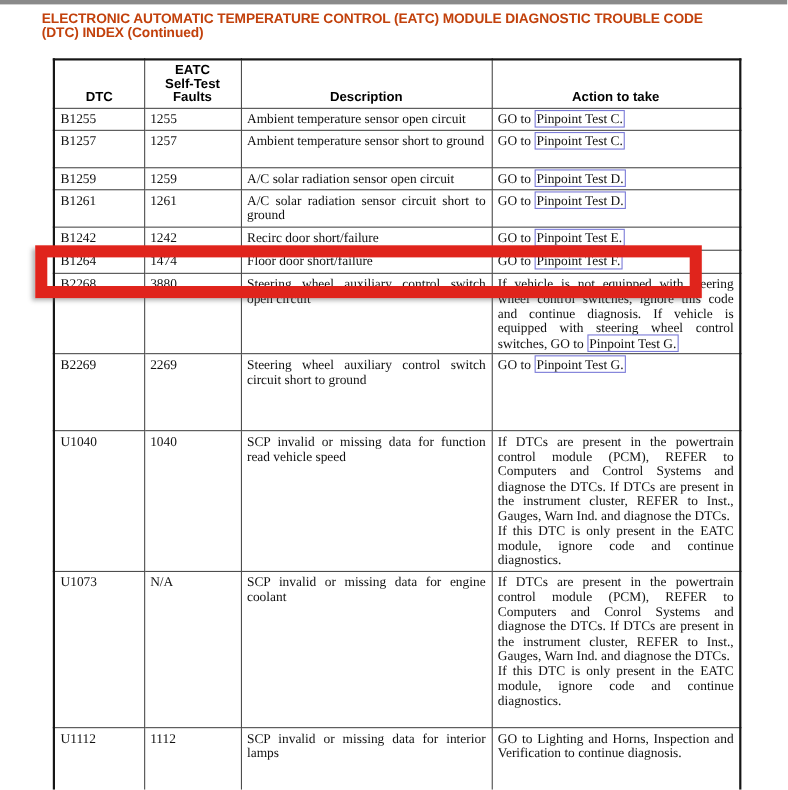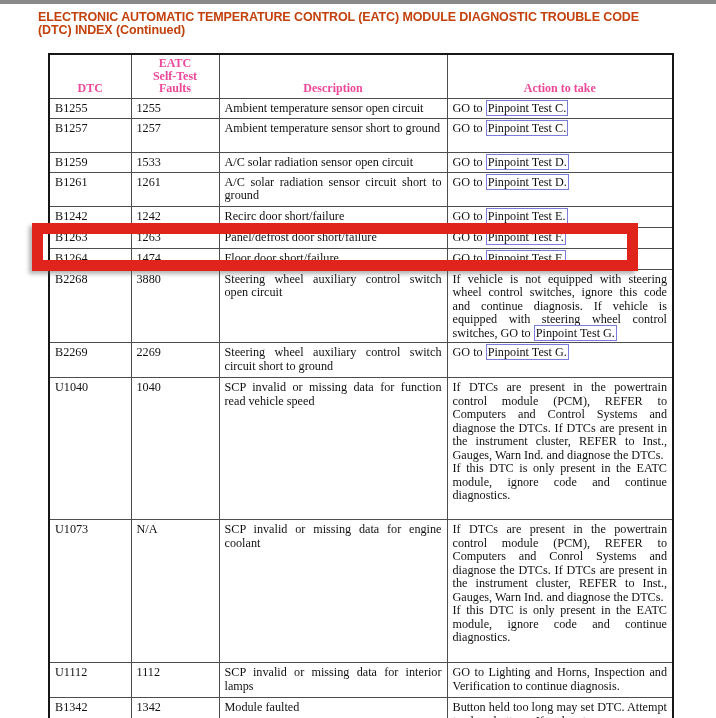--- a/index.html
+++ b/index.html
@@ -27,24 +27,24 @@
     border-collapse:collapse;
     table-layout:fixed;
     font-size:12.2px;line-height:13.5px;
   }
   table.dtc, table.dtc th, table.dtc td{
     border:1px solid #4d4d4d;
   }
   table.dtc{border:2px solid #161616;}
   table.dtc thead tr{height:39px;}
   table.dtc th{
-    font-family:Liberation Serif, serif;
+    font-family:Liberation Sans, sans-serif;
     font-weight:bold;font-size:12px;line-height:12.5px;
     vertical-align:bottom;text-align:center;
-    padding:2px 2px 3px 2px;color:#ec4899;background:#fff;
+    padding:2px 2px 3px 2px;color:#000000;background:#fff;
   }
   table.dtc td{
     vertical-align:top;
     padding:3px 5px 2px 5px;
     background:#fff;
   }
   td.c-dtc, td.c-fault{text-align:left;padding-left:2px;padding-right:2px;}
   td.c-desc{text-align:justify;padding-left:7px;}
   td.c-action{text-align:justify;padding-left:5px;}
   .linkbox{
@@ -115,41 +115,35 @@
           <td class="c-action"><span>GO to </span><span class="linkbox">Pinpoint Test C.</span></td>
         </tr>
         <tr>
           <td class="c-dtc">B1257</td>
           <td class="c-fault">1257</td>
           <td class="c-desc">Ambient temperature sensor short to ground</td>
           <td class="c-action"><span>GO to </span><span class="linkbox">Pinpoint Test C.</span></td>
         </tr>
         <tr>
           <td class="c-dtc">B1259</td>
-          <td class="c-fault">1533</td>
+          <td class="c-fault">1259</td>
           <td class="c-desc">A/C solar radiation sensor open circuit</td>
           <td class="c-action"><span>GO to </span><span class="linkbox">Pinpoint Test D.</span></td>
         </tr>
         <tr>
           <td class="c-dtc">B1261</td>
           <td class="c-fault">1261</td>
           <td class="c-desc">A/C solar radiation sensor circuit short to ground</td>
           <td class="c-action"><span>GO to </span><span class="linkbox">Pinpoint Test D.</span></td>
         </tr>
         <tr>
           <td class="c-dtc">B1242</td>
           <td class="c-fault">1242</td>
           <td class="c-desc">Recirc door short/failure</td>
           <td class="c-action"><span>GO to </span><span class="linkbox">Pinpoint Test E.</span></td>
-        </tr>
-        <tr>
-          <td class="c-dtc">B1263</td>
-          <td class="c-fault">1263</td>
-          <td class="c-desc">Panel/defrost door short/failure</td>
-          <td class="c-action"><span>GO to </span><span class="linkbox">Pinpoint Test F.</span></td>
         </tr>
         <tr>
           <td class="c-dtc">B1264</td>
           <td class="c-fault">1474</td>
           <td class="c-desc">Floor door short/failure</td>
           <td class="c-action"><span>GO to </span><span class="linkbox">Pinpoint Test F.</span></td>
         </tr>
         <tr>
           <td class="c-dtc">B2268</td>
           <td class="c-fault">3880</td>

